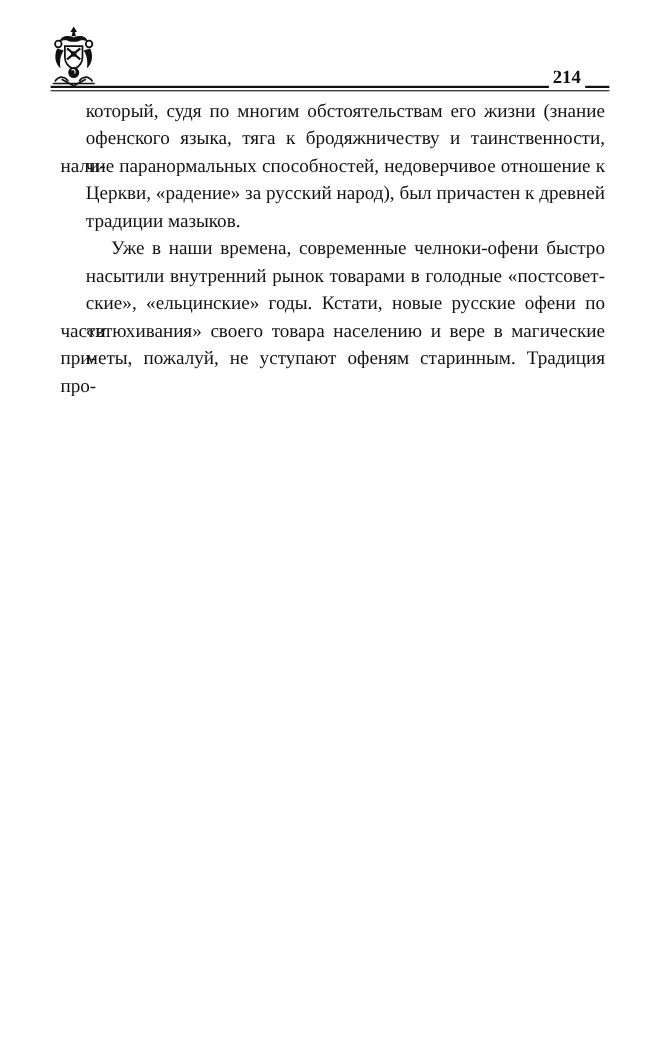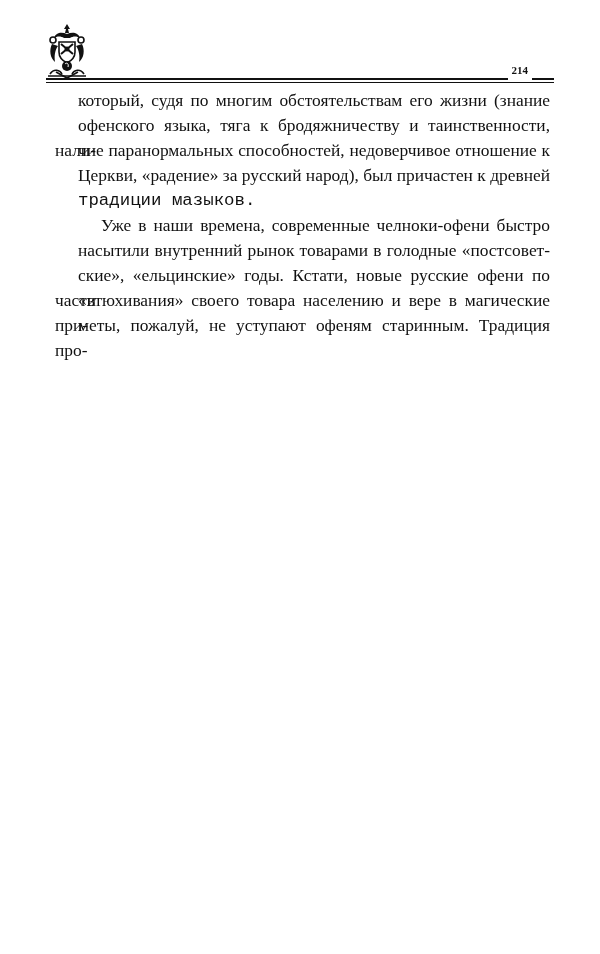--- a/index.html
+++ b/index.html
@@ -49,21 +49,21 @@
       left: 0;
       right: 0;
       top: 5px;
       height: 1px;
       background: #111;
     }
     .page-number {
       position: absolute;
       right: 22px;
       top: 38px;
-      font-size: 11px;
+      font-size: 17px;
       font-weight: bold;
       background: #fff;
       padding: 0 4px;
       line-height: 20px;
       font-family: "Liberation Serif", serif;
     }
     .content {
       position: absolute;
       left: 55px;
       top: 88px;
@@ -79,21 +79,21 @@
     }
     .line {
       display: block;
       text-align: justify;
       text-align-last: justify;
       white-space: nowrap;
       height: 25px;
       overflow: visible;
     }
     .line.first { padding-left: 23px; }
-    .line.last { text-align-last: left; font-family: Liberation Mono, monospace; }
+    .line.last { text-align-last: left; }
     .line-inner {
       display: block;
       text-align: justify;
       text-align-last: justify;
       white-space: normal;
       width: 100%;
     }
     .line.first .line-inner { width: 472px; }
     .line.last .line-inner { text-align-last: left; }
   </style>

